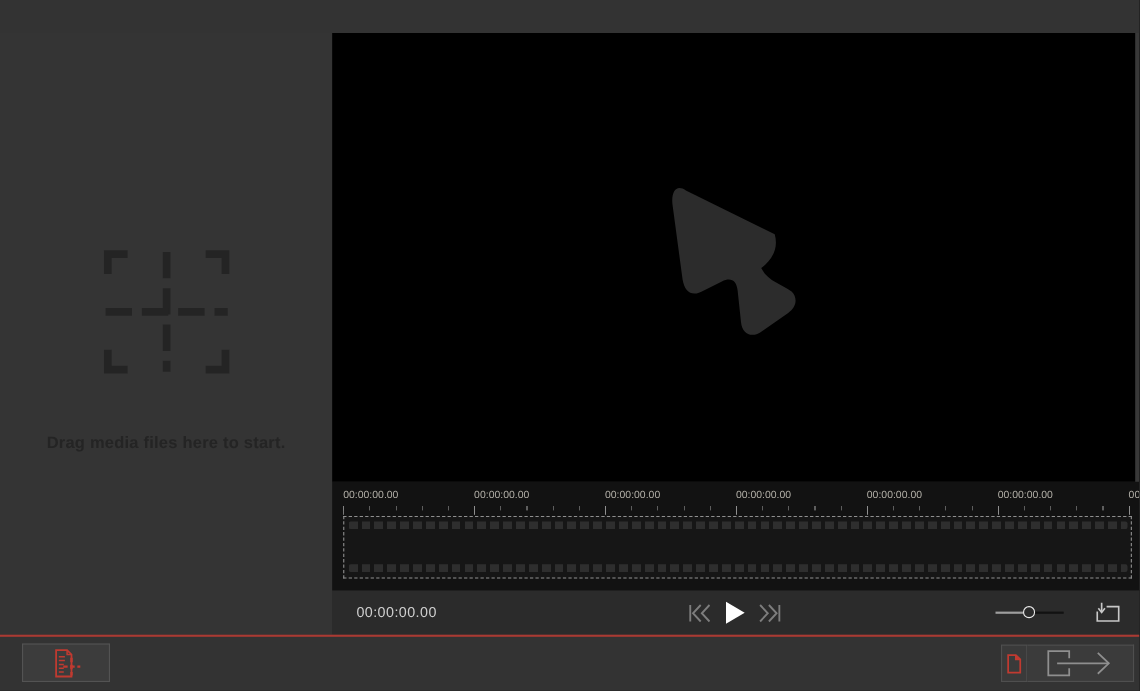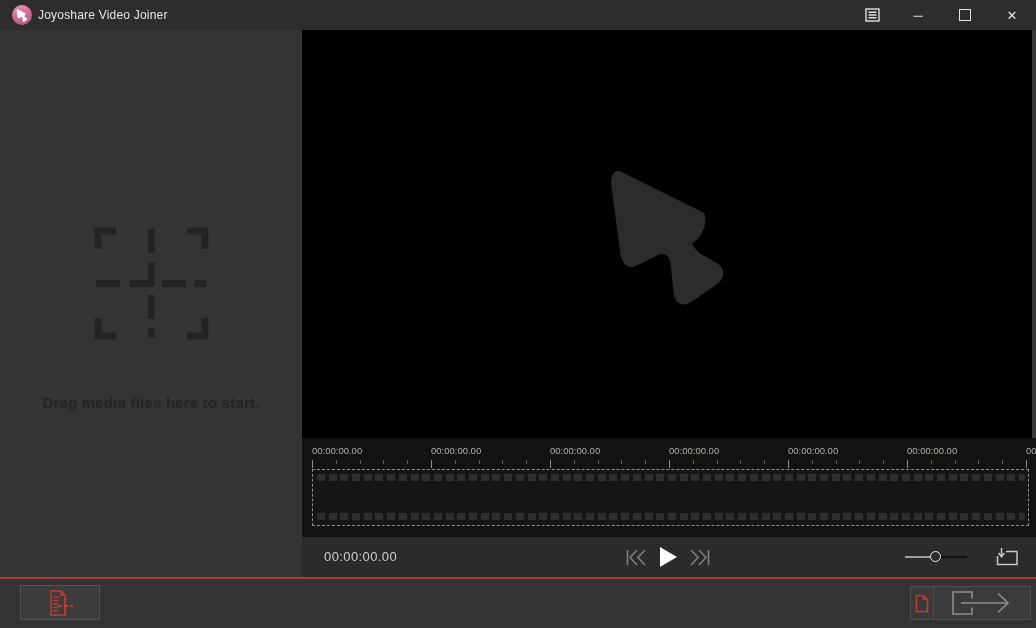--- a/index.html
+++ b/index.html
@@ -72,39 +72,20 @@
   .format-btn { width:24px; height:34px; background:#3a3a3a; border:1px solid #4f4f4f;
                 display:flex; align-items:center; justify-content:center; }
   .export-btn { width:97px; height:34px; background:#3b3b3b; border:1px solid #4f4f4f;
                 border-left:none; display:flex; align-items:center; justify-content:center; }
 </style>
 </head>
 <body>
 
 <div class="window">
 
-  <div class="titlebar">
-    <div class="app-logo">
-      <svg width="12" height="13" viewBox="0 0 112 136">
-        <path fill="#ffffff" d="M13,5 C4,-1 0,7 1,17 L10,84 C12,96 19,100 29,94 L45,86 C53,82 58,85 59,94 L62,122 C63,133 72,137 81,130 L104,114 C111,109 113,101 107,95 C98,88 86,86 80,74 C88,68 96,58 92,44 Z"></path>
-      </svg>
-    </div>
-    <div class="app-title">Joyoshare Video Joiner</div>
-    <div class="win-btn menu">
-      <svg width="15" height="14" viewBox="0 0 15 14" fill="none" stroke="#e2e2e2" stroke-width="1.4">
-        <rect x="1" y="1" width="13" height="12"></rect>
-        <path d="M3.5 4.3 H11.5 M3.5 7 H11.5 M3.5 9.7 H11.5"></path>
-      </svg>
-    </div>
-    <div class="win-btn min">─</div>
-    <div class="win-btn max">
-        <span class="max-square"></span>
-      </div>
-    <div class="win-btn close">✕</div>
-  </div>
 
   <div class="media-panel">
     <div class="drop-icon">
       <svg width="115" height="113" viewBox="0 0 115 113" fill="none" stroke="#242424">
         <g stroke-width="7">
           <path d="M4,22 V4 H22"></path>
           <path d="M93,4 H111 V22"></path>
           <path d="M111,91 V109 H93"></path>
           <path d="M22,109 H4 V91"></path>
         </g>

